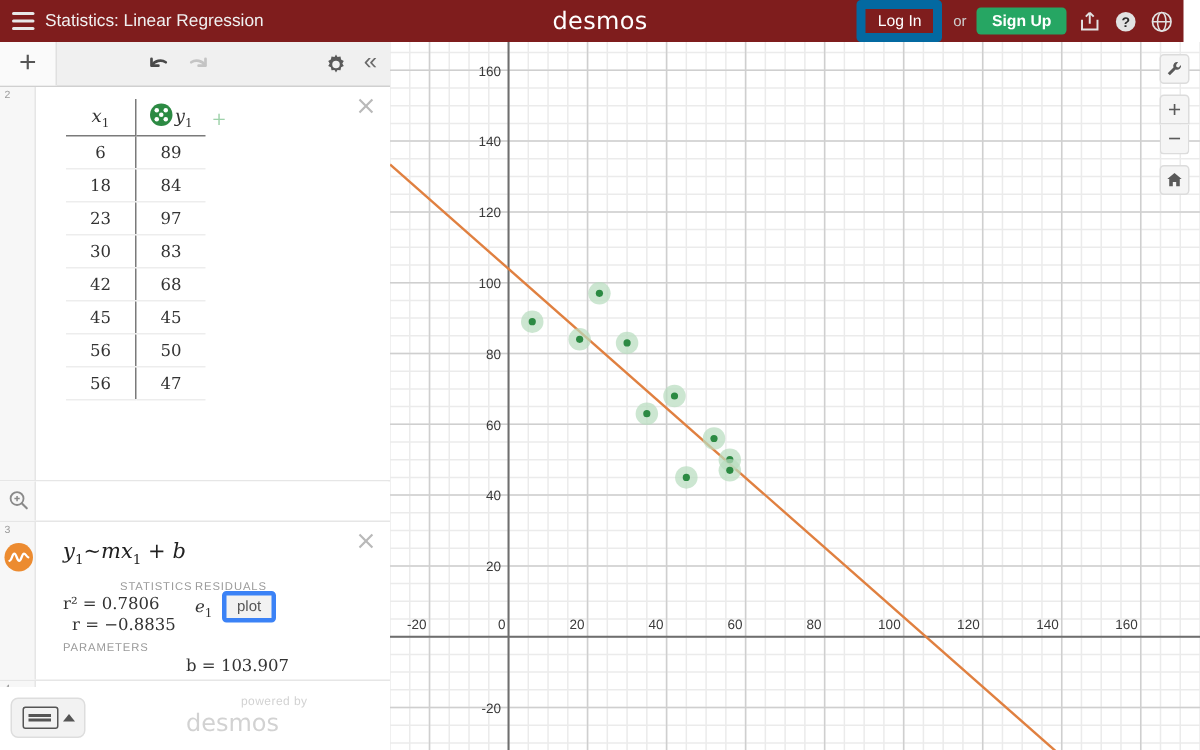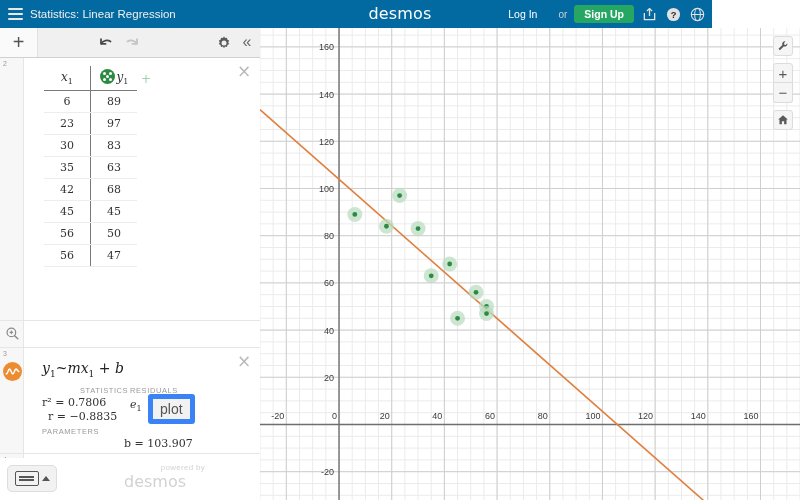--- a/index.html
+++ b/index.html
@@ -6,22 +6,22 @@
   body{
     width:800px;height:500px;overflow:hidden;
     font-family:"Liberation Sans", sans-serif;
     background:#fff;
     -webkit-font-smoothing:antialiased;
   }
   .app{position:relative;width:800px;height:500px;}
 
   
   .topnav{
-    position:absolute;left:0;top:0;width:712px;height:28px;
-    background:#0369a1;color:#fff;
+    position:absolute;left:0;top:0;width:789px;height:28px;
+    background:#7f1d1d;color:#fff;
   }
   .hamburger{
     position:absolute;left:8px;top:8px;width:15px;height:12px;
     display:flex;flex-direction:column;justify-content:space-between;cursor:pointer;
   }
   .hamburger i{display:block;height:2px;background:#e8e8e8;border-radius:1px;}
   .doc-title{
     position:absolute;left:30px;top:0;height:28px;line-height:28px;
     font-size:11.5px;color:#f0f0f0;white-space:nowrap;
   }
@@ -151,22 +151,22 @@
   .stat-r2{left:42px;top:48px;}
   .stat-r{left:48px;top:62px;}
   .param-m{left:42px;top:89px;margin-top:32px;}
   .param-b{left:124px;top:89px;}
   .resid-e{
     position:absolute;left:130px;top:50px;font-family:"DejaVu Serif", serif;
     font-size:11px;font-style:italic;color:#333;
   }
   .resid-e sub{font-size:8px;font-style:normal;}
   .btn-plot{
-    position:absolute;left:148px;top:46px;background:#f2f2f2;border:5px solid #3b82f6;
-    border-radius:3px;font-size:14px;color:#555;padding:2px 7px;cursor:pointer;
+    position:absolute;left:148px;top:46px;background:#f2f2f2;border:3px solid #3b82f6;
+    border-radius:3px;font-size:10px;color:#555;padding:2px 7px;cursor:pointer;
   }
   .row-empty{height:26px;}
 
   
   .panel-footer{
     position:absolute;left:0;bottom:0;width:260px;height:42px;background:#fff;
   }
   .kbd-btn{
     position:absolute;left:7px;top:7px;width:48px;height:25px;
     background:#f2f2f2;border:1px solid #ddd;border-radius:5px;
@@ -287,30 +287,30 @@
                 <span class="col-add">+</span>
               </th>
             </tr>
           </thead>
           <tbody>
             <tr>
                 <td>6</td>
                 <td class="cy">89</td>
               </tr>
             <tr>
+                <td>18</td>
+                <td class="cy">84</td>
+              </tr>
+            <tr>
                 <td>23</td>
                 <td class="cy">97</td>
               </tr>
             <tr>
                 <td>30</td>
                 <td class="cy">83</td>
-              </tr>
-            <tr>
-                <td>35</td>
-                <td class="cy">63</td>
               </tr>
             <tr>
                 <td>42</td>
                 <td class="cy">68</td>
               </tr>
             <tr>
                 <td>45</td>
                 <td class="cy">45</td>
               </tr>
             <tr>

